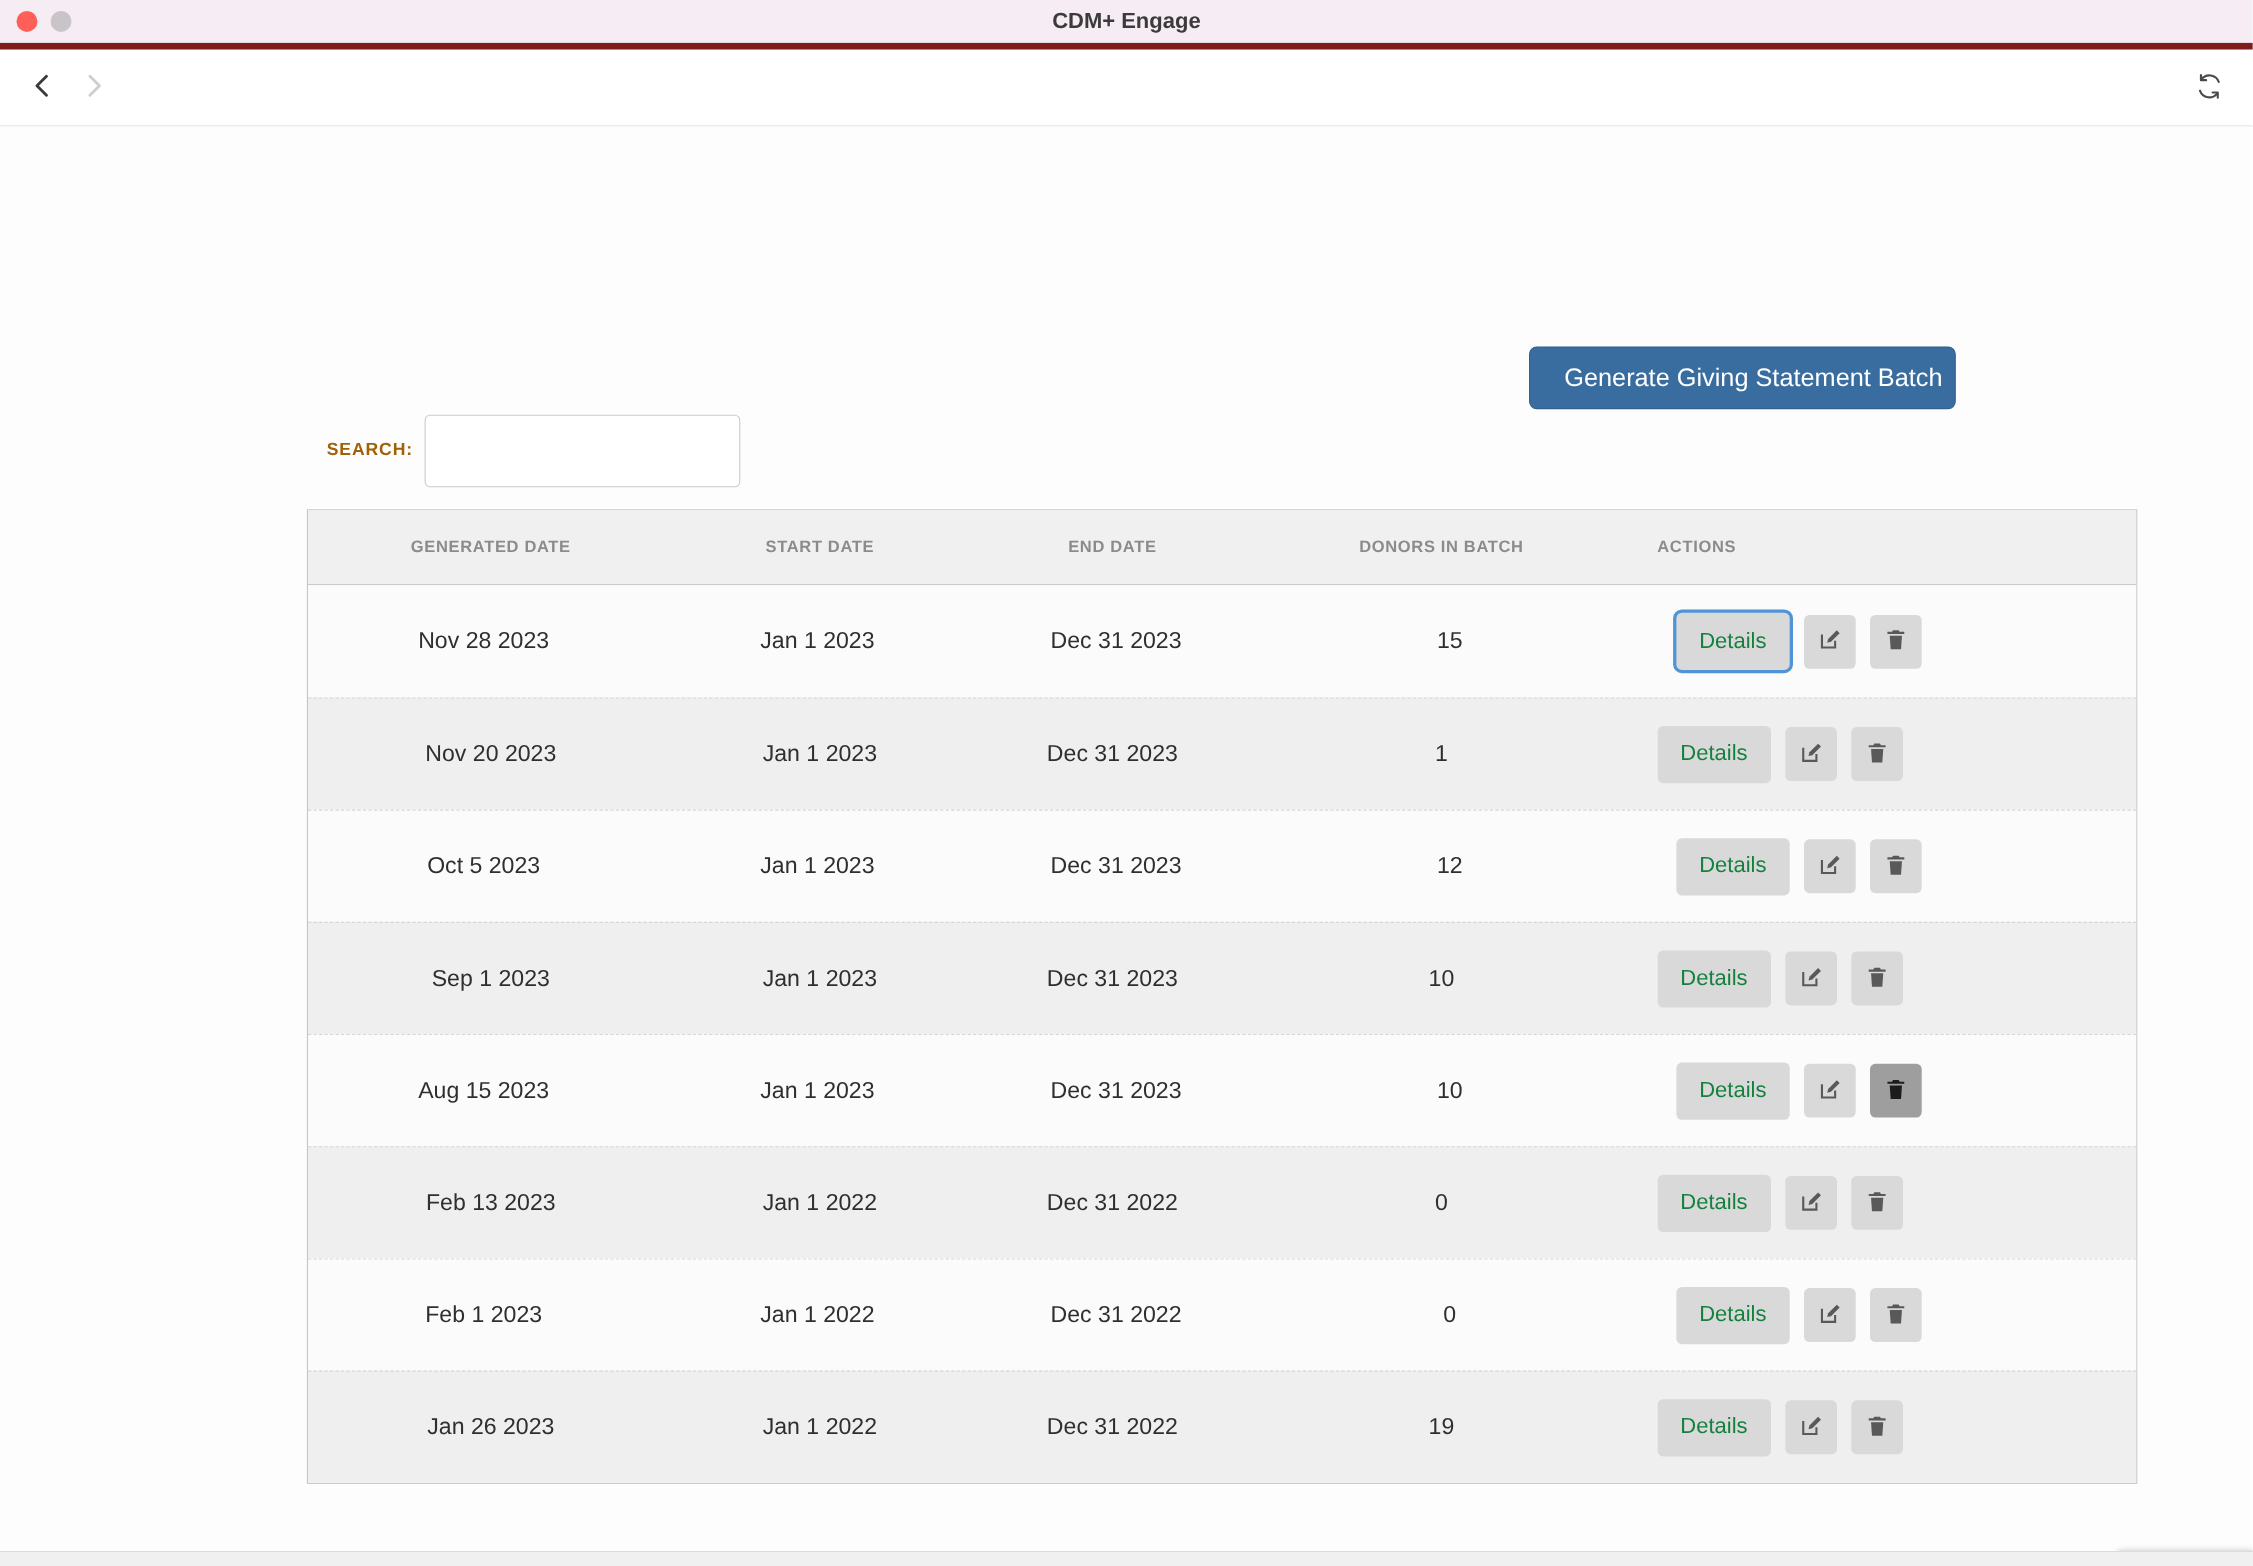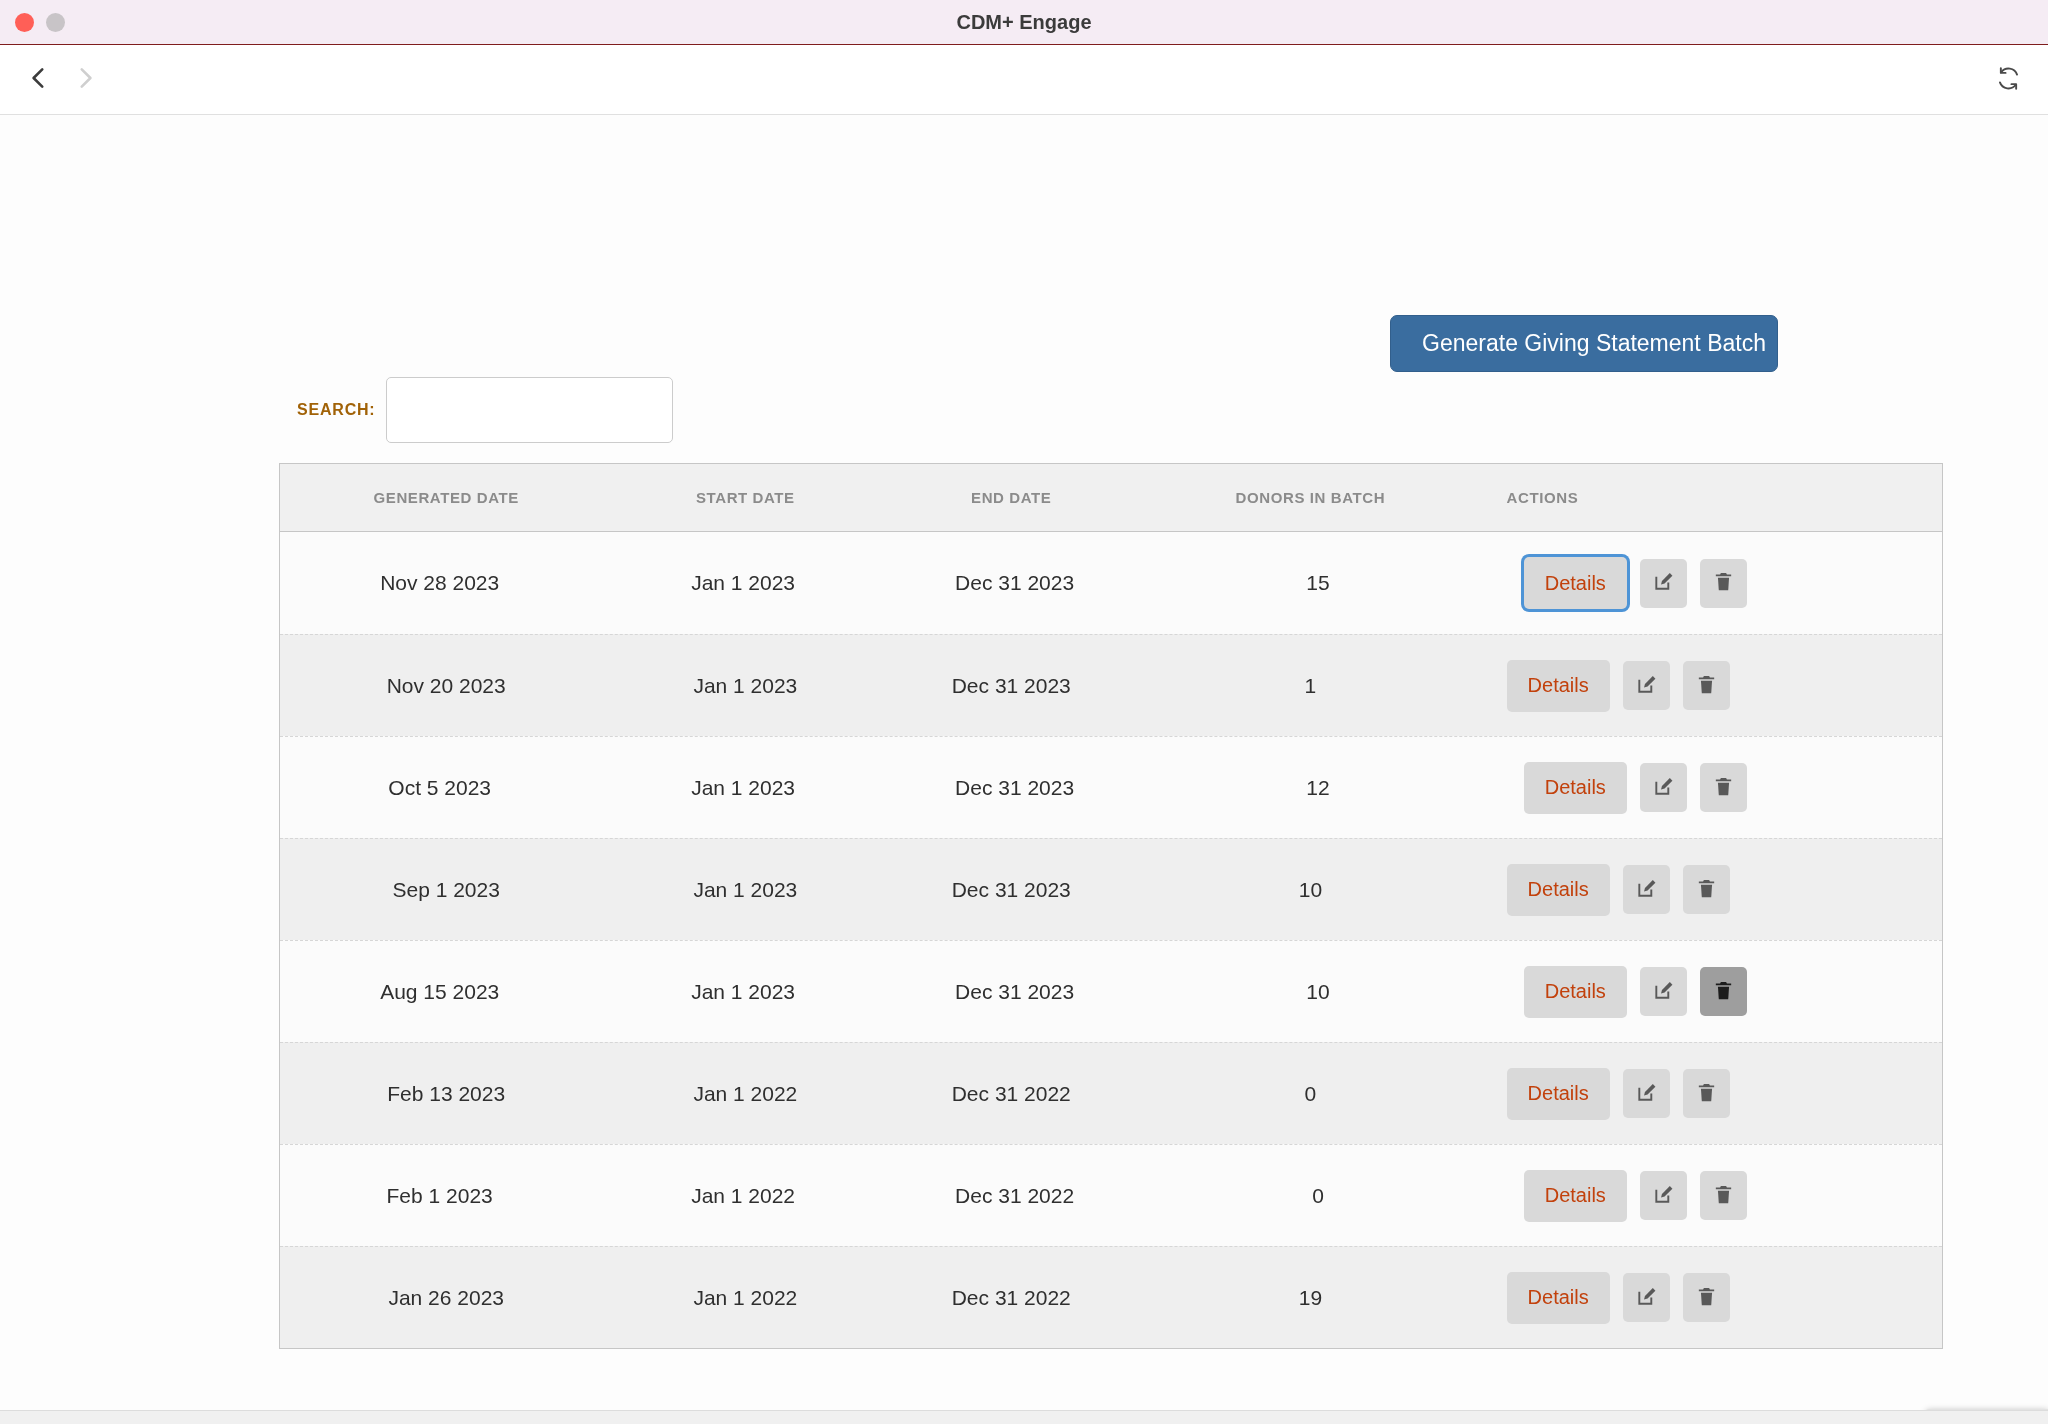--- a/index.html
+++ b/index.html
@@ -5,21 +5,21 @@
   * { margin:0; padding:0; box-sizing:border-box; }
   html,body { width:2048px; height:1424px; }
   body {
     font-family:"Liberation Sans","DejaVu Sans",sans-serif;
     background:#ffffff; overflow:hidden;
   }
   .window { position:relative; width:2048px; height:1424px; background:#fdfdfd; }
 
   
   .titlebar {
-    height:45px; background:#f5ecf4; border-bottom:1px solid #7f1d1d;
+    height:45px; background:#f5ecf4; border-bottom:6px solid #7f1d1d;
     display:flex; align-items:center; justify-content:center; position:relative;
   }
   .traffic { position:absolute; left:15px; top:0; height:100%; display:flex; align-items:center; gap:12px; }
   .light { width:19px; height:19px; border-radius:50%; border:none; cursor:default; }
   .light.red { background:#ff5f57; }
   .light.gray { background:#c8c4c7; }
   .win-title { font-size:20px; font-weight:700; color:#3b3b3b; }
 
   
   .toolbar {
@@ -64,21 +64,21 @@
   .col-actions{ width:28%; text-align:left; padding-left:30px; }
   .tr { display:flex; height:102px; align-items:center; }
   .tr + .tr { border-top:1px dashed #d6d6d6; }
   .tr.odd  { background:#fbfbfb;gap:16px; }
   .tr.even { background:#efefef; }
   .td { font-size:21px; color:#2f2f2f; text-align:center; }
   .td.col-actions { display:flex; align-items:center; gap:13px; }
 
   .details-btn {
     height:52px; padding:0 21px; background:#d9d9d9; border:none; border-radius:5px;
-    font-size:20px; color:#c2410c; font-family:inherit; cursor:pointer;
+    font-size:20px; color:#15803d; font-family:inherit; cursor:pointer;
   }
   .details-btn.focused { box-shadow:0 0 0 3px var(--focus-ring,#4e94d6); }
   .icon-btn {
     width:47px; height:49px; background:#d9d9d9; border:none; border-radius:5px;
     color:#595959; display:flex; align-items:center; justify-content:center; cursor:pointer;
   }
   .icon-btn.dark { background:#9e9e9e; color:#1c1c1c; }
   .icon-btn svg { width:23px; height:23px; }
 
   

